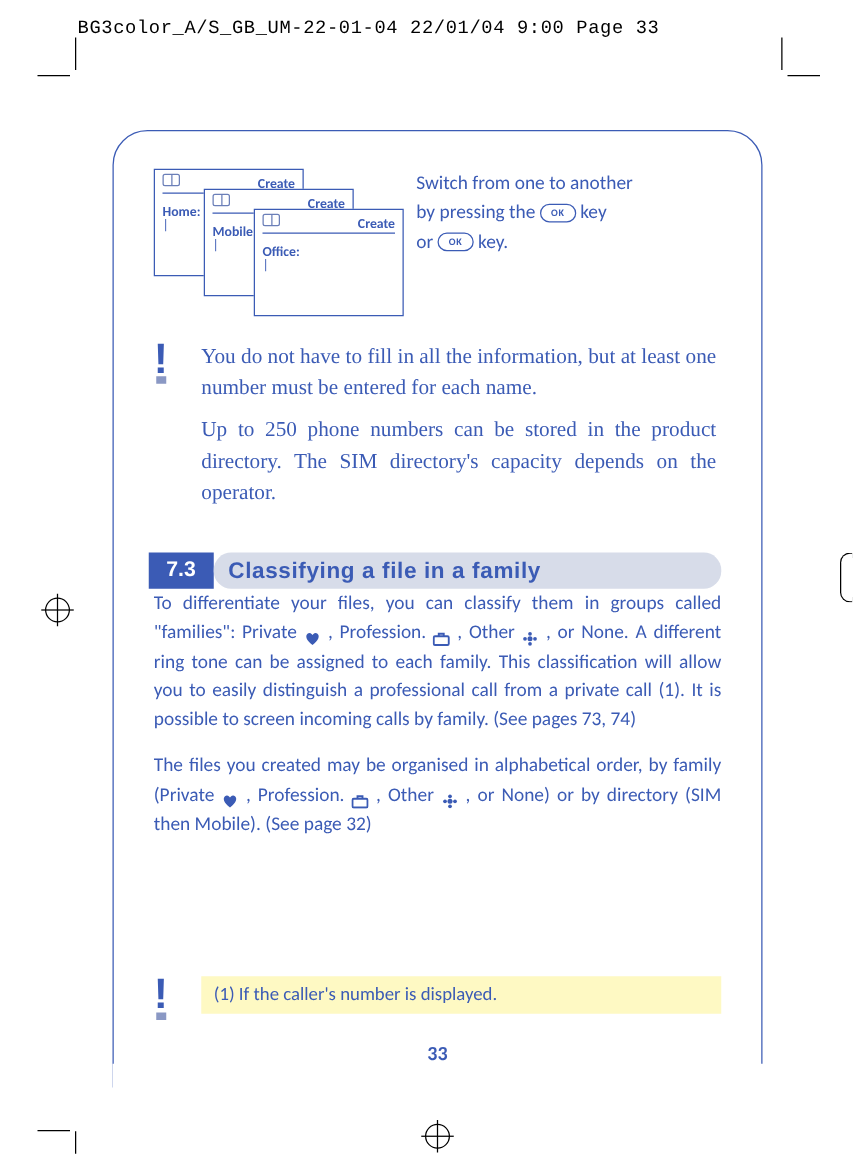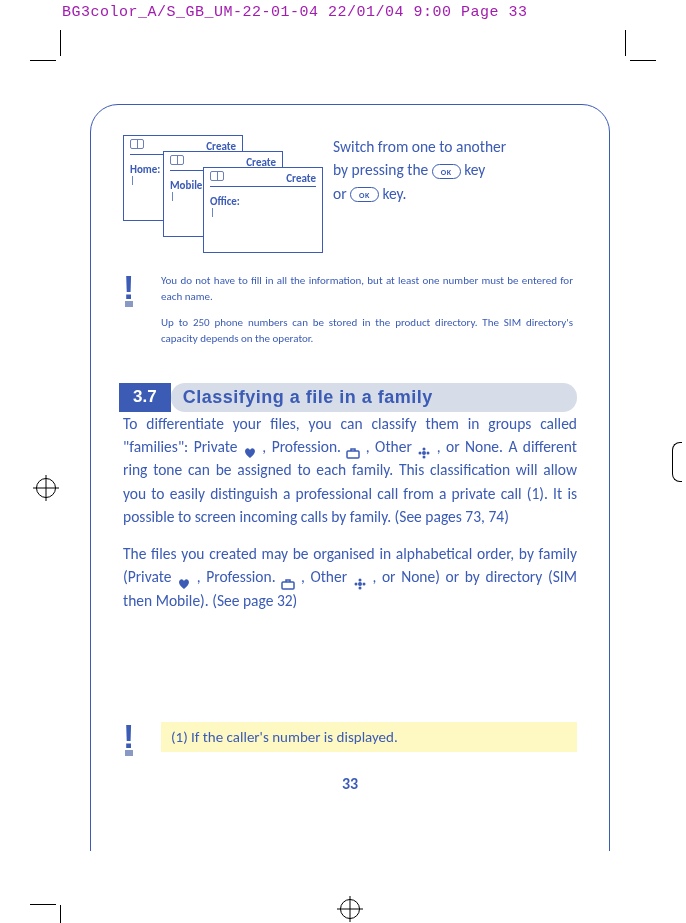--- a/index.html
+++ b/index.html
@@ -9,26 +9,26 @@
     background: #fff;
     font-family: "Gill Sans", "Gill Sans MT", Calibri, sans-serif;
     position: relative;
     overflow: hidden;
   }
   .crop-mark { position: absolute; background: #000; }
   .crop-mark.h { height: 1px; width: 26px; }
   .crop-mark.v { width: 1px; height: 26px; }
   .header-line {
     position: absolute;
-    top: 4px;
+    top: 14px;
     left: 62px;
     font-family: "Courier New", monospace;
     font-size: 15px;
     letter-spacing: 0.5px;
-    color: #a21caf;
+    color: #000000;
   }
   .page-frame {
     position: absolute;
     top: 104px;
     left: 90px;
     width: 520px;
     height: 766px;
     border: 1.5px solid #3b5bb5;
     border-radius: 28px;
     border-bottom-left-radius: 0;
@@ -120,23 +120,24 @@
     flex-shrink: 0;
     font-family: Arial, sans-serif;
     position:relative;
     top:4px;
   }
   .excl .dot{
     display:block; width:8px; height:6px; background:#8a98c4; margin-top:4px; margin-left:2px;
   }
   .note-text {
     color: #3b5bb5;
-    font-size: 11px;
+    font-size: 17px;
     line-height: 1.45;
     text-align: justify;
+    font-family: Liberation Serif, serif;
   }
   .note-text p + p { margin-top: 10px; }
   .section-head {
     display: flex;
     margin-top: 36px;
     margin-left: -4px;
   }
   .section-num {
     background: #3b5bb5;
     color: #fff;
@@ -269,21 +270,21 @@
 
   <div class="note-block">
     <div class="excl">!<span class="dot"></span></div>
     <div class="note-text">
       <p>You do not have to fill in all the information, but at least one number must be entered for each name.</p>
       <p>Up to 250 phone numbers can be stored in the product directory. The SIM directory's capacity depends on the operator.</p>
     </div>
   </div>
 
   <div class="section-head">
-    <div class="section-num">3.7</div>
+    <div class="section-num">7.3</div>
     <div class="section-title">Classifying a file in a family</div>
   </div>
 
   <p class="body-text">
     <span>To differentiate your files, you can classify them in groups called "families": Private </span>
     <span class="inline-icon"><svg viewBox="0 0 14 12">
           <path d="M7 11 C2 7 1 4 3 2 C5 0 7 3 7 3 C7 3 9 0 11 2 C13 4 12 7 7 11 Z" fill="#3b5bb5"></path>
         </svg></span>
     <span> , Profession. </span>
     <span class="inline-icon"><svg viewBox="0 0 14 12">

